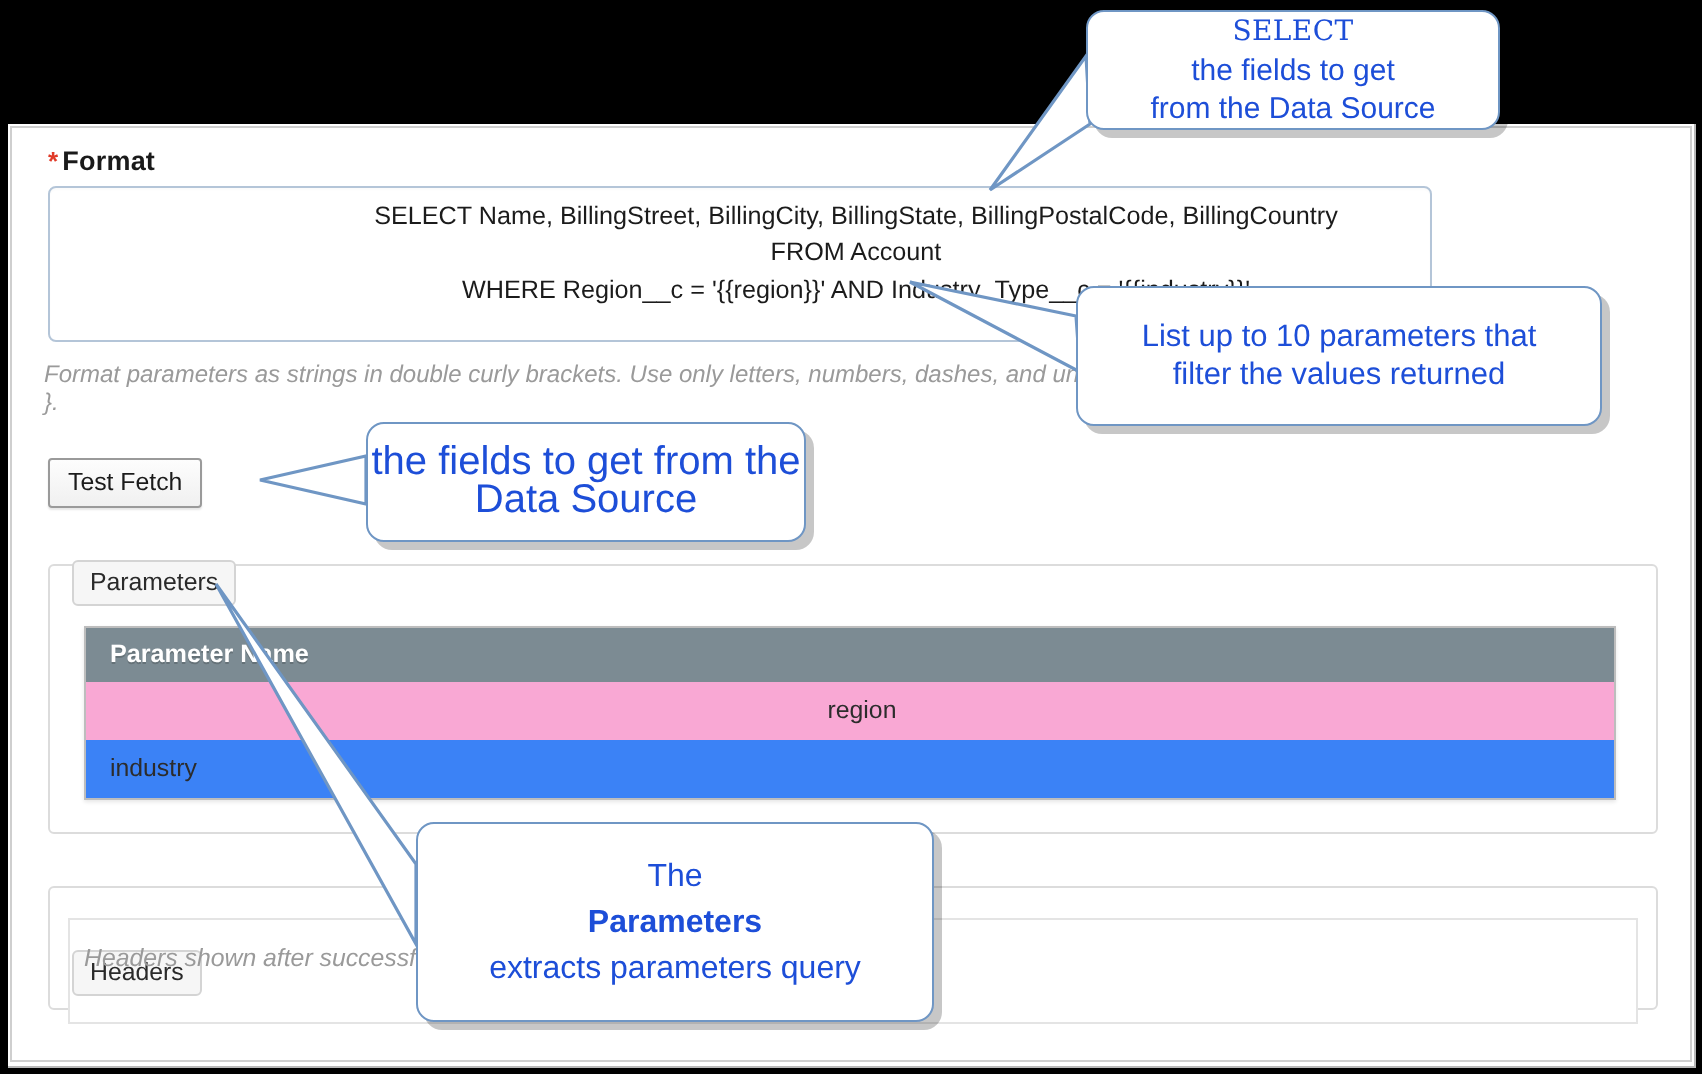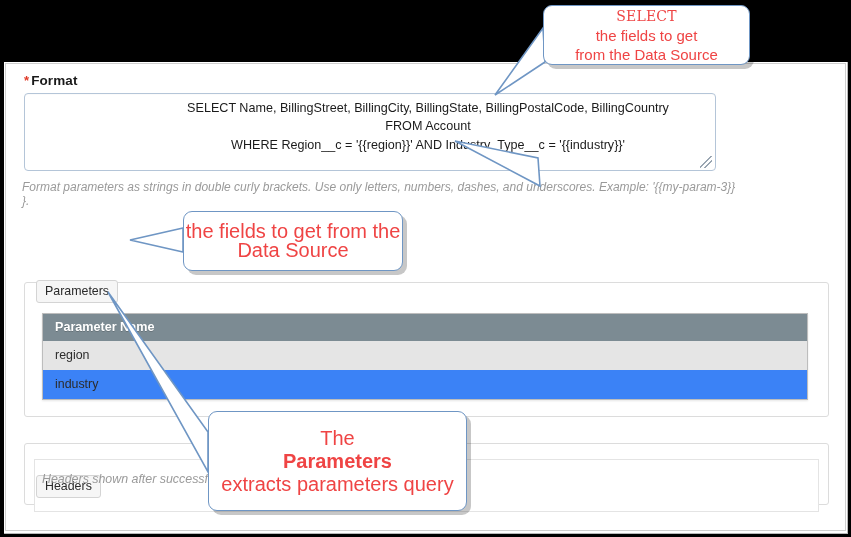--- a/index.html
+++ b/index.html
@@ -110,44 +110,44 @@
     box-shadow:0 1px 2px rgba(0,0,0,.10);
   }
   .ptable th{
     background:#7c8b93;color:#ffffff;font-size:12.6px;font-weight:bold;
     text-align:left;padding:6px 0 7px 12px;border:0;
     text-shadow:0 1px 0 rgba(0,0,0,.18);
   }
   .ptable td{
     font-size:12.4px;color:#2c2c2c;padding:7px 0 8px 12px;border:0;
   }
-  .ptable tr.row-a td{background:#e5e5e5;}
+  .ptable tr.row-a td{background:#f9a8d4;text-align:center;}
   .ptable tr.row-b td{background:#3b82f6;}
 
   
   .callout{
     position:absolute;
     background:#ffffff;
     border:1.6px solid #6f96c4;
     border-radius:9px;
     box-shadow:4px 4px 0 rgba(0,0,0,.22);
-    color:#ef4444;
+    color:#1d4ed8;
     text-align:center;
     display:flex;align-items:center;justify-content:center;
     line-height:19px;
     z-index:40;
   }
   .callout span{display:block;}
   .co-mono{font-family:"DejaVu Serif", serif;font-size:14px;letter-spacing:.2px;}
   .co-b{font-weight:bold;}
 
   #co1{left:543px;top:5px;width:205px;height:58px;font-size:15px;}
   #co2{left:538px;top:143px;width:261px;height:68px;font-size:15.5px;}
   #co3{left:183px;top:211px;width:218px;height:58px;font-size:20px;}
-  #co4{left:208px;top:411px;width:257px;height:98px;font-size:20px;line-height:23px;}
+  #co4{left:208px;top:411px;width:257px;height:98px;font-size:16px;line-height:23px;}
 
   
   #leaders{position:absolute;left:0;top:0;width:851px;height:537px;z-index:30;}
 </style>
 </head>
 <body>
 
 <div id="stage">
 
   <div class="page-frame"></div>
@@ -167,20 +167,21 @@
 FROM Account
 WHERE Region__c = '{{region}}' AND Industry_Type__c = '{{industry}}'</div>
     <div class="resize-grip"></div>
   </div>
 
   <div class="hint">
     <span>Format parameters as strings in double curly brackets. Use only letters, numbers, dashes, and underscores. Example: '{{my-param-3}}</span>
     <span class="l2">}.</span>
   </div>
 
+  <div class="test-fetch">Test Fetch</div>
 
   <div class="fieldset" id="fs-params"></div>
   <div class="legend" id="lg-params">Parameters</div>
 
   <table class="ptable">
     <thead>
       <tr>
         <th>Parameter Name</th>
       </tr>
     </thead>
@@ -214,20 +215,26 @@
   <div class="callout" id="co1">
     <div>
       <span>
           <span class="co-mono">SELECT</span>
           <span> the fields to get</span>
         </span>
       <span>from the Data Source</span>
     </div>
   </div>
 
+  <div class="callout" id="co2">
+    <div>
+      <span>List up to 10 parameters that</span>
+      <span>filter the values returned</span>
+    </div>
+  </div>
 
   <div class="callout" id="co3">
     <div>
       <span>the fields to get from the</span>
       <span>Data Source</span>
     </div>
   </div>
 
   <div class="callout" id="co4">
     <div>

